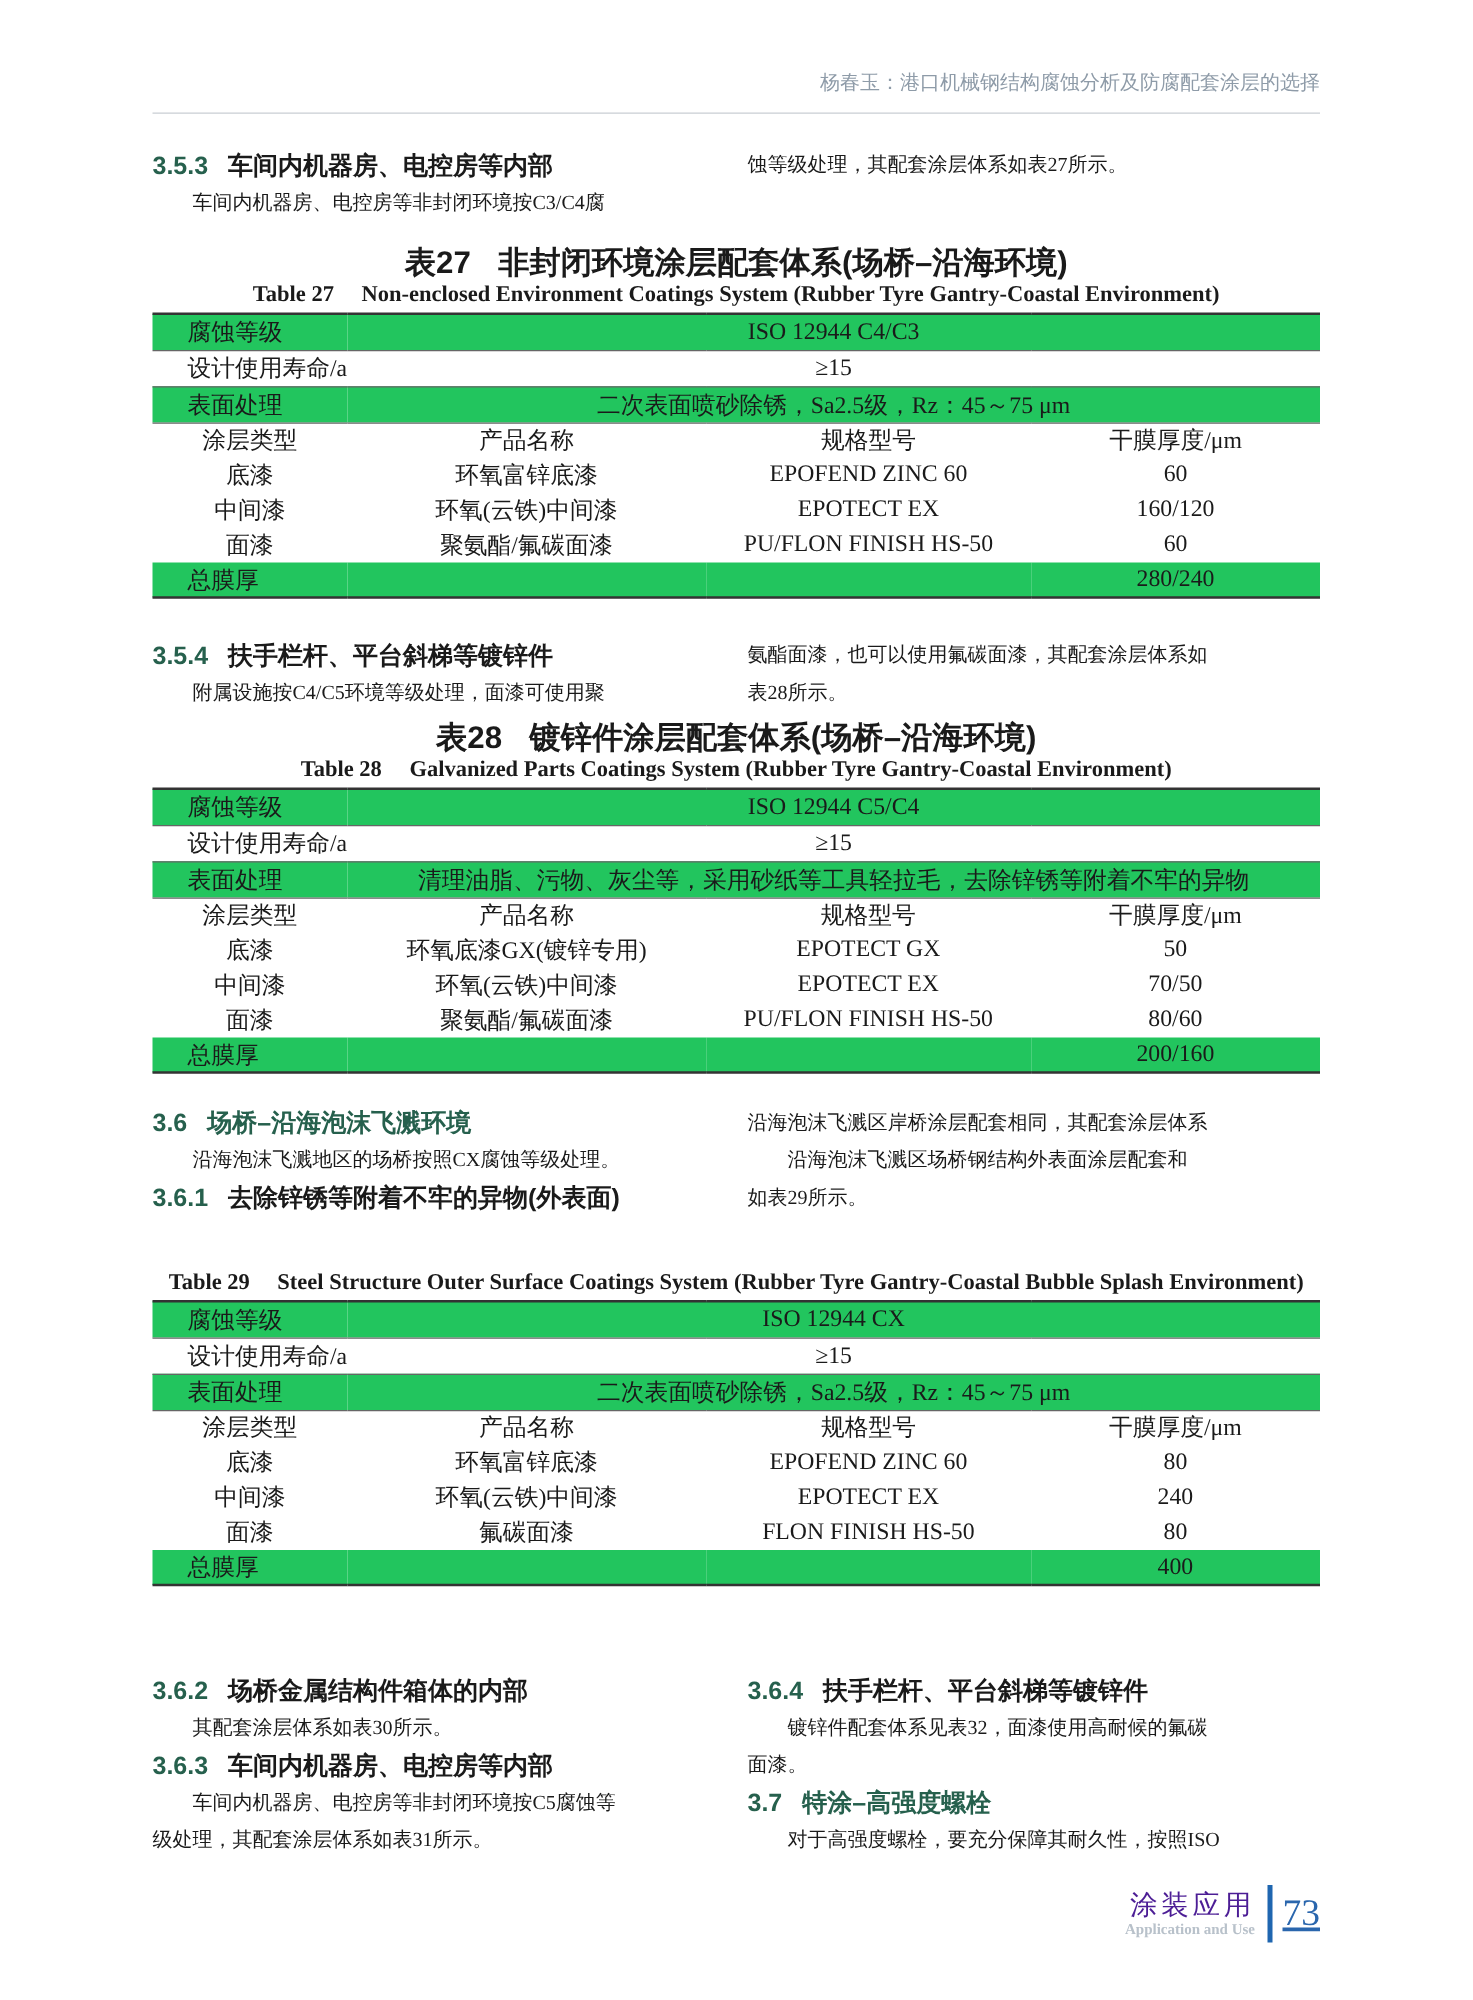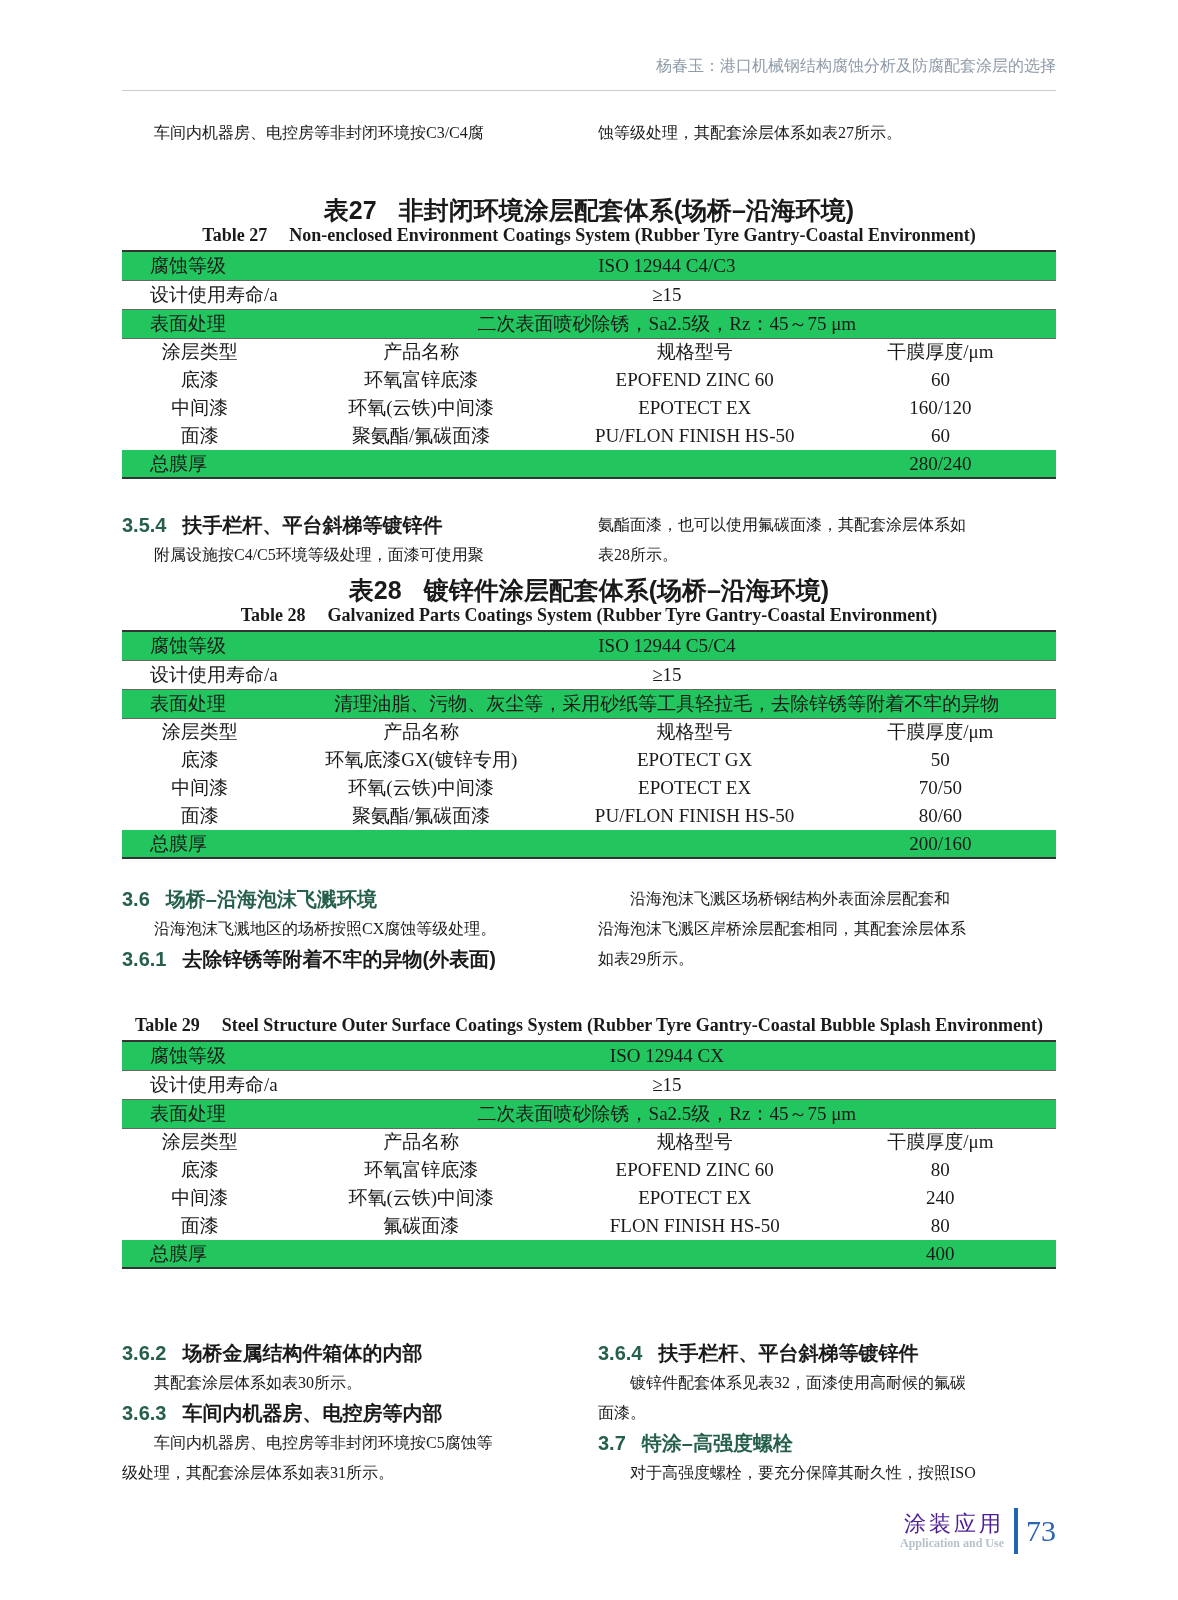--- a/index.html
+++ b/index.html
@@ -63,33 +63,36 @@
   .f-zh {
     font-size:22px; color:#4c1d95; letter-spacing:3px; line-height:24px;
     font-family:"Liberation Sans","DejaVu Sans",sans-serif;
   }
   .f-en {
     font-size:12px; color:#b8c1ca; font-weight:bold; line-height:14px;
     font-family:"Liberation Serif","DejaVu Serif",serif;
   }
   .f-bar { width:4px; height:46px; background:#1f66b0; margin-right:8px; }
   .f-num {
-    font-size:30px; color:#2a66ad; font-family:"Liberation Serif","DejaVu Serif",serif;
+    font-size:30px; color:#2a66ad; font-family:"Liberation Serif","DejaVu Serif",serif;text-decoration:underline;
   }
 </style>
 </head>
 <body>
 
 <div class="page">
 
   <div class="page-header">杨春玉：港口机械钢结构腐蚀分析及防腐配套涂层的选择</div>
   <div class="header-rule"></div>
 
   <div class="block" style="top:118px;">
     <div class="col-l">
+      <div class="heading">
+        <span class="h-num">3.5.3</span><span class="h-txt">车间内机器房、电控房等内部</span>
+      </div>
       <div class="line indent">车间内机器房、电控房等非封闭环境按C3/C4腐</div>
     </div>
     <div class="col-r">
       <div class="line">蚀等级处理，其配套涂层体系如表27所示。</div>
     </div>
   </div>
 
   <div class="t-wrap" style="top:198px;">
     <div class="t-title-zh">
       <span class="t-label">表27</span><span>非封闭环境涂层配套体系(场桥–沿海环境)</span>
@@ -229,22 +232,22 @@
     <div class="col-l">
       <div class="heading h-green">
         <span class="h-num">3.6</span><span class="h-txt">场桥–沿海泡沫飞溅环境</span>
       </div>
       <div class="line indent">沿海泡沫飞溅地区的场桥按照CX腐蚀等级处理。</div>
       <div class="heading">
         <span class="h-num">3.6.1</span><span class="h-txt">去除锌锈等附着不牢的异物(外表面)</span>
       </div>
     </div>
     <div class="col-r">
+      <div class="line">沿海泡沫飞溅区岸桥涂层配套相同，其配套涂层体系</div>
       <div class="line indent">沿海泡沫飞溅区场桥钢结构外表面涂层配套和</div>
-      <div class="line">沿海泡沫飞溅区岸桥涂层配套相同，其配套涂层体系</div>
       <div class="line">如表29所示。</div>
     </div>
   </div>
 
   <div class="t-wrap" style="top:1012px;">
     <div class="t-title-en">
       <span class="t-label">Table 29</span><span>Steel Structure Outer Surface Coatings System (Rubber Tyre Gantry-Coastal Bubble Splash Environment)</span>
     </div>
     <table>
       <colgroup>

